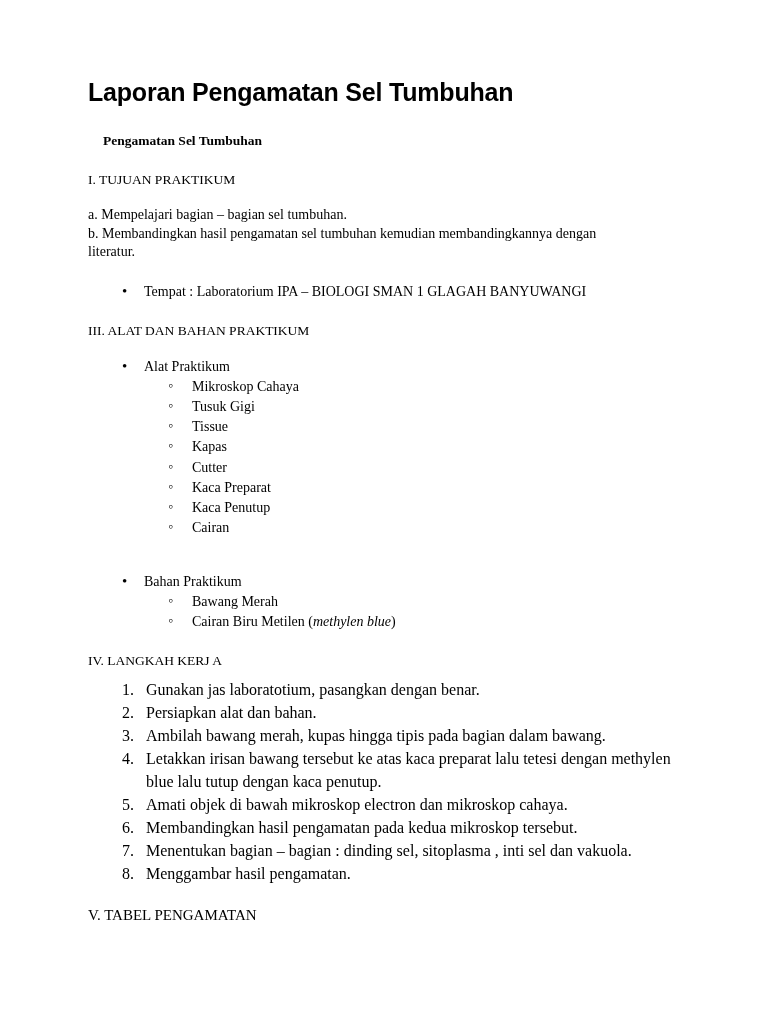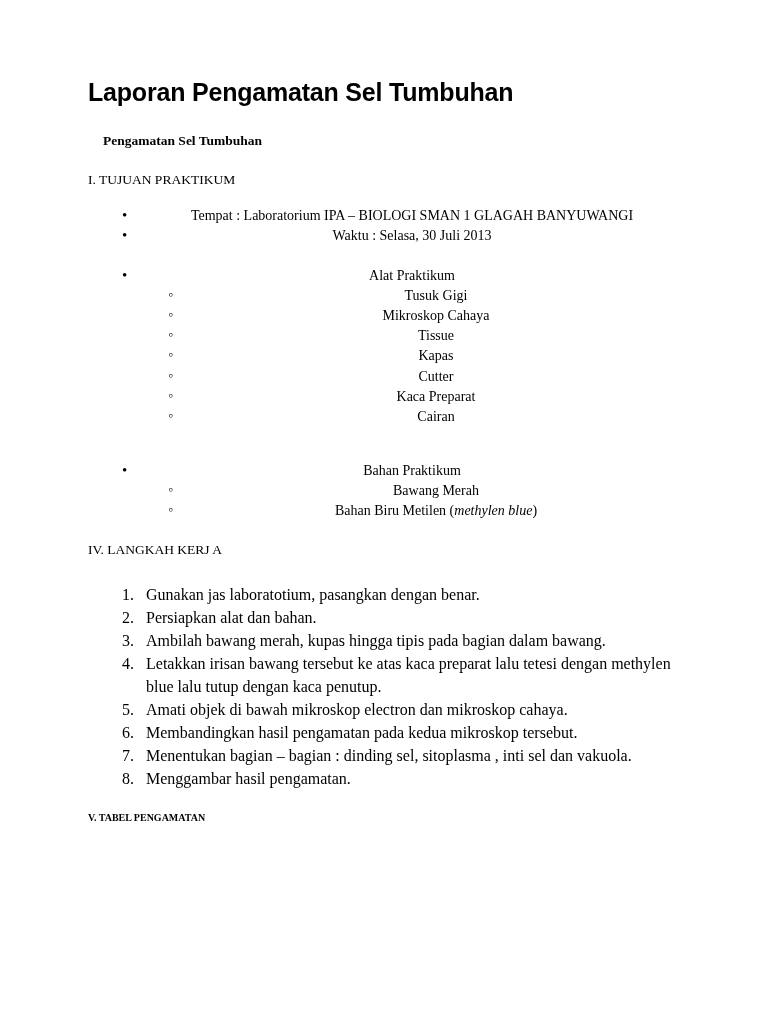--- a/index.html
+++ b/index.html
@@ -34,35 +34,34 @@
     font-weight: bold;
     margin: 0 0 22px 15px;
   }
   .section-head {
     font-size: 13.5px;
     font-weight: normal;
     margin: 0 0 18px 0;
     line-height: 1.3;
   }
   .section-head.tight {
-    margin-bottom: 24px;
+    margin-bottom: 8px;
   }
   .para {
     font-size: 14px;
     line-height: 1.32;
     margin: 0 0 20px 0;
   }
   .para .line {
     display: block;
   }
   ul.bullets {
     list-style: none;
     margin: 0 0 20px 0;
     padding: 0 0 0 28px;
-    text-align: center;
   }
   ul.bullets > li {
     font-size: 14px;
     line-height: 1.42;
     position: relative;
     padding-left: 28px;
   }
   ul.bullets > li::before {
     content: "\2022";
     position: absolute;
@@ -98,67 +97,73 @@
     line-height: 1.44;
   }
   ol.steps > li {
     padding-left: 8px;
     margin-bottom: 0;
   }
   .italic {
     font-style: italic;
   }
   .last-head {
-    font-size: 10px;
-    font-weight: bold;
+    font-size: 15px;
+    font-weight: normal;
     margin: 0;
   }
 </style>
 </head>
 <body>
 
 <div class="page">
 
   <h1 class="doc-title">Laporan Pengamatan Sel Tumbuhan</h1>
 
   <div class="subtitle">Pengamatan Sel Tumbuhan</div>
 
   <div class="section-head">I. TUJUAN PRAKTIKUM</div>
 
+  <div class="para">
+    <span class="line">a. Mempelajari bagian – bagian sel tumbuhan.</span>
+    <span class="line">b. Membandingkan hasil pengamatan sel tumbuhan kemudian membandingkannya dengan</span>
+    <span class="line">literatur.</span>
+  </div>
 
 
   <ul class="bullets">
     <li>Tempat : Laboratorium IPA – BIOLOGI SMAN 1 GLAGAH BANYUWANGI</li>
-    <li>Waktu : Selasa, 30 Juli 2013</li>
   </ul>
 
+  <div class="section-head">III. ALAT DAN BAHAN PRAKTIKUM</div>
 
   <ul class="bullets">
     <li>
       <span>Alat Praktikum</span>
       <ul class="sub">
+        <li>Mikroskop Cahaya</li>
         <li>Tusuk Gigi</li>
-        <li>Mikroskop Cahaya</li>
         <li>Tissue</li>
         <li>Kapas</li>
         <li>Cutter</li>
         <li>Kaca Preparat</li>
+        <li>Kaca Penutup</li>
         <li>Cairan</li>
       </ul>
     </li>
   </ul>
 
   <div class="group-gap"></div>
 
   <ul class="bullets">
     <li>
       <span>Bahan Praktikum</span>
       <ul class="sub">
         <li>Bawang Merah</li>
-        <li><span>Bahan Biru Metilen (</span><span class="italic">methylen blue</span><span>)</span></li>
+        <li><span>Cairan Biru Metilen (</span><span class="italic">methylen blue</span><span>)</span></li>
       </ul>
     </li>
   </ul>
 
   <div class="section-head tight">IV. LANGKAH KERJ  A</div>
 
   <ol class="steps">
     <li>Gunakan jas laboratotium, pasangkan dengan benar.</li>
     <li>Persiapkan alat dan bahan.</li>
     <li>Ambilah bawang merah, kupas hingga tipis pada bagian dalam bawang.</li>

